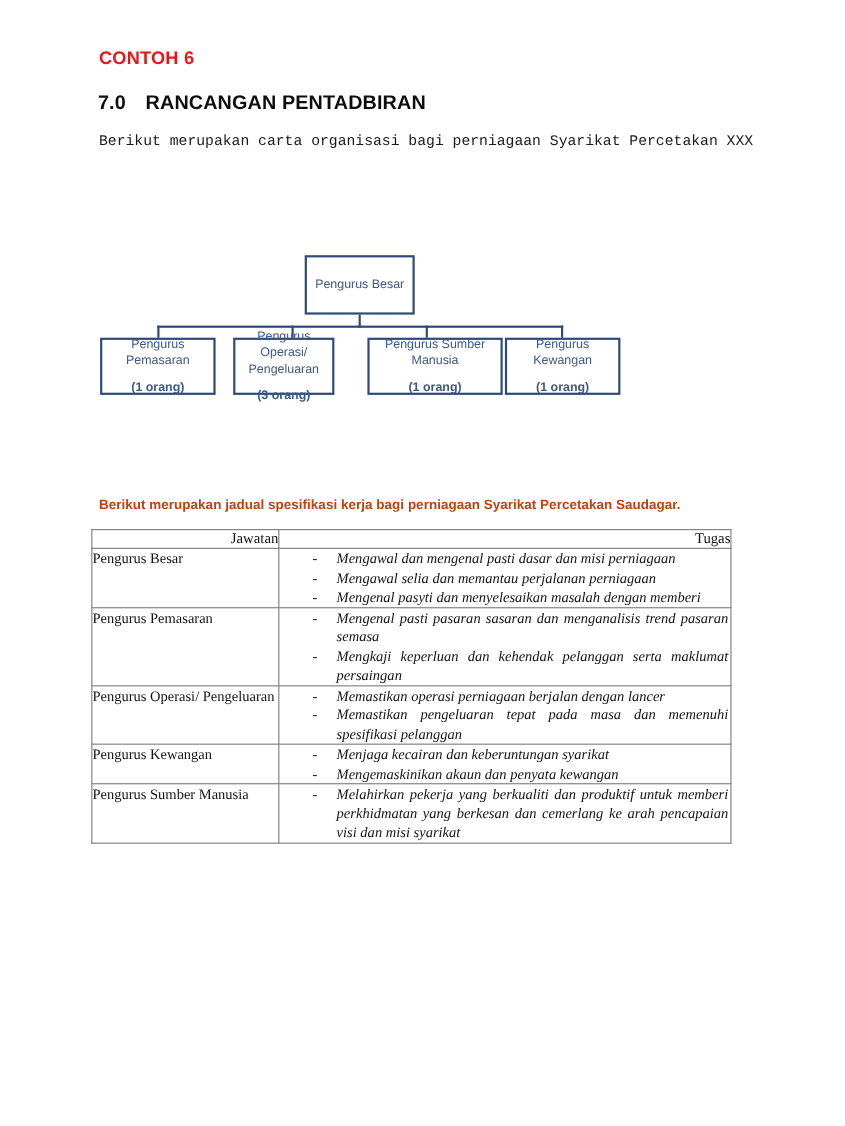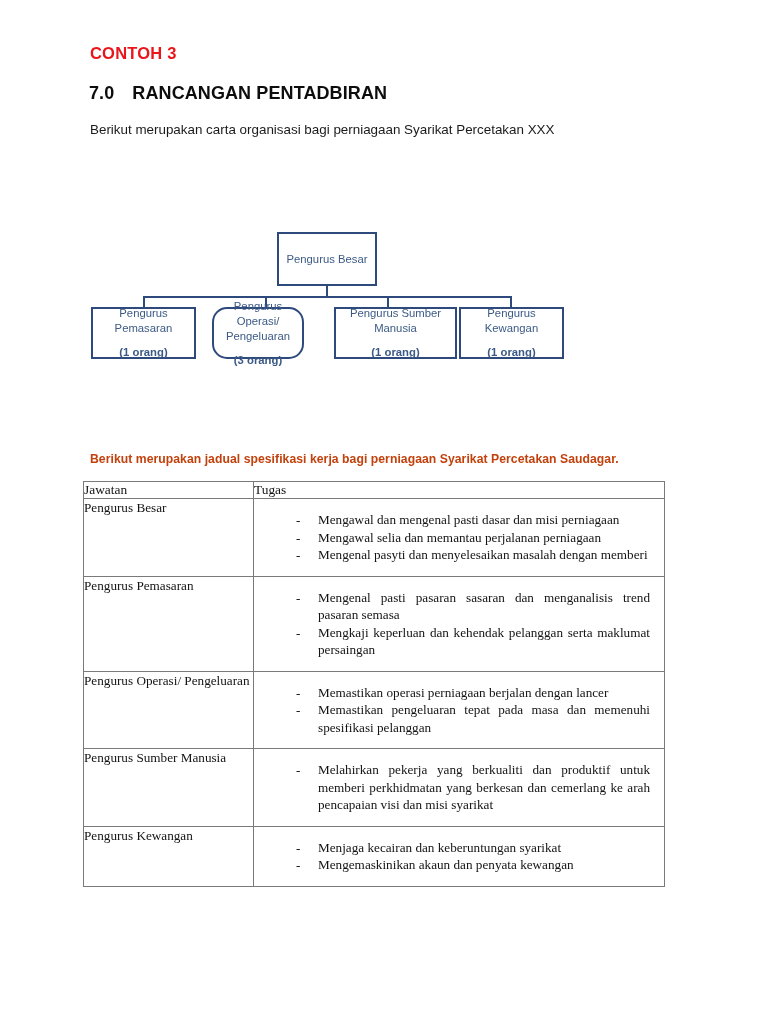--- a/index.html
+++ b/index.html
@@ -46,21 +46,21 @@
     letter-spacing: 0.1px;
     color: #0d0d0d;
     white-space: nowrap;
   }
   .section-heading .num { margin-right: 18px; margin-top: 47px; }
 
   .intro-line {
     position: absolute;
     left: 90px;
     top: 122px;
-    font-family: Liberation Sans, sans-serif;
+    font-family: Liberation Mono, monospace;
     font-size: 13.4px;
     color: #1a1a1a;
     white-space: nowrap;
   }
 
   
   .orgchart {
     position: absolute;
     left: 0;
     top: 0;
@@ -94,21 +94,21 @@
   .node.root {
     left: 277px;
     top: 232px;
     width: 100px;
     height: 54px;
     justify-content: center;
   }
 
   .node.child { height: 52px; top: 307px; }
   .node.c1 { left: 91px;  width: 105px; }
-  .node.c2 { left: 212px; width: 92px; border-radius: 15px; }
+  .node.c2 { left: 212px; width: 92px; }
   .node.c3 { left: 334px; width: 123px; }
   .node.c4 { left: 459px; width: 105px; }
 
   .conn {
     position: absolute;
     background: #2E4A7D;
   }
   
   .conn.stem-root { left: 326px; top: 286px; width: 2px; height: 12px; }
   
@@ -148,35 +148,36 @@
   table.jobspec td, table.jobspec th {
     border: 1px solid #7a7a7a;
     vertical-align: top;
     padding: 0;
     font-weight: normal;
   }
   table.jobspec col.c-jawatan { width: 170px; }
   table.jobspec col.c-tugas   { width: 411px; }
 
   .th-cell {
-    text-align: left;
+    text-align: right;
     padding: 4px 0 6px 0;
     font-size: 13.4px;
   }
   .jawatan-cell {
     padding: 5px 0 6px 7px;
     line-height: 17.5px;
   }
   .tugas-cell {
     padding: 5px 8px 6px 0;
   }
   ul.duties {
     list-style: none;
-    margin: 12px;
+    margin: 0;
     padding: 0;
+    font-style: italic;
   }
   ul.duties li {
     position: relative;
     padding-left: 52px;
     line-height: 17.5px;
     margin: 0;
   }
   ul.duties li::before {
     content: "-";
     position: absolute;
@@ -186,21 +187,21 @@
   ul.duties li.justify {
     text-align: justify;
     padding-right: 2px;
   }
 </style>
 </head>
 <body>
 
 <div class="page">
 
-  <div class="contoh-heading">CONTOH 3</div>
+  <div class="contoh-heading">CONTOH 6</div>
 
   <div class="section-heading">
     <span class="num">7.0</span><span>RANCANGAN PENTADBIRAN</span>
   </div>
 
   <div class="intro-line">Berikut merupakan carta organisasi bagi perniagaan Syarikat Percetakan XXX</div>
 
   <div class="orgchart">
 
     <div class="node root">
@@ -288,34 +289,34 @@
         <td class="jawatan-cell">Pengurus Operasi/ Pengeluaran</td>
         <td class="tugas-cell">
           <ul class="duties">
             <li>Memastikan operasi perniagaan berjalan dengan lancer</li>
             <li class="justify">Memastikan pengeluaran tepat pada masa dan memenuhi spesifikasi pelanggan</li>
           </ul>
         </td>
       </tr>
 
       <tr>
-        <td class="jawatan-cell">Pengurus Sumber Manusia</td>
-        <td class="tugas-cell">
-          <ul class="duties">
-            <li class="justify">Melahirkan pekerja yang berkualiti dan produktif untuk memberi perkhidmatan yang berkesan dan cemerlang ke arah pencapaian visi dan misi syarikat</li>
-          </ul>
-        </td>
-      </tr>
-
-      <tr>
         <td class="jawatan-cell">Pengurus Kewangan</td>
         <td class="tugas-cell">
           <ul class="duties">
             <li>Menjaga kecairan dan keberuntungan syarikat</li>
             <li>Mengemaskinikan akaun dan penyata kewangan</li>
           </ul>
         </td>
       </tr>
 
+      <tr>
+        <td class="jawatan-cell">Pengurus Sumber Manusia</td>
+        <td class="tugas-cell">
+          <ul class="duties">
+            <li class="justify">Melahirkan pekerja yang berkualiti dan produktif untuk memberi perkhidmatan yang berkesan dan cemerlang ke arah pencapaian visi dan misi syarikat</li>
+          </ul>
+        </td>
+      </tr>
+
     </tbody>
   </table>
 
 </div>
 
 </body></html>

